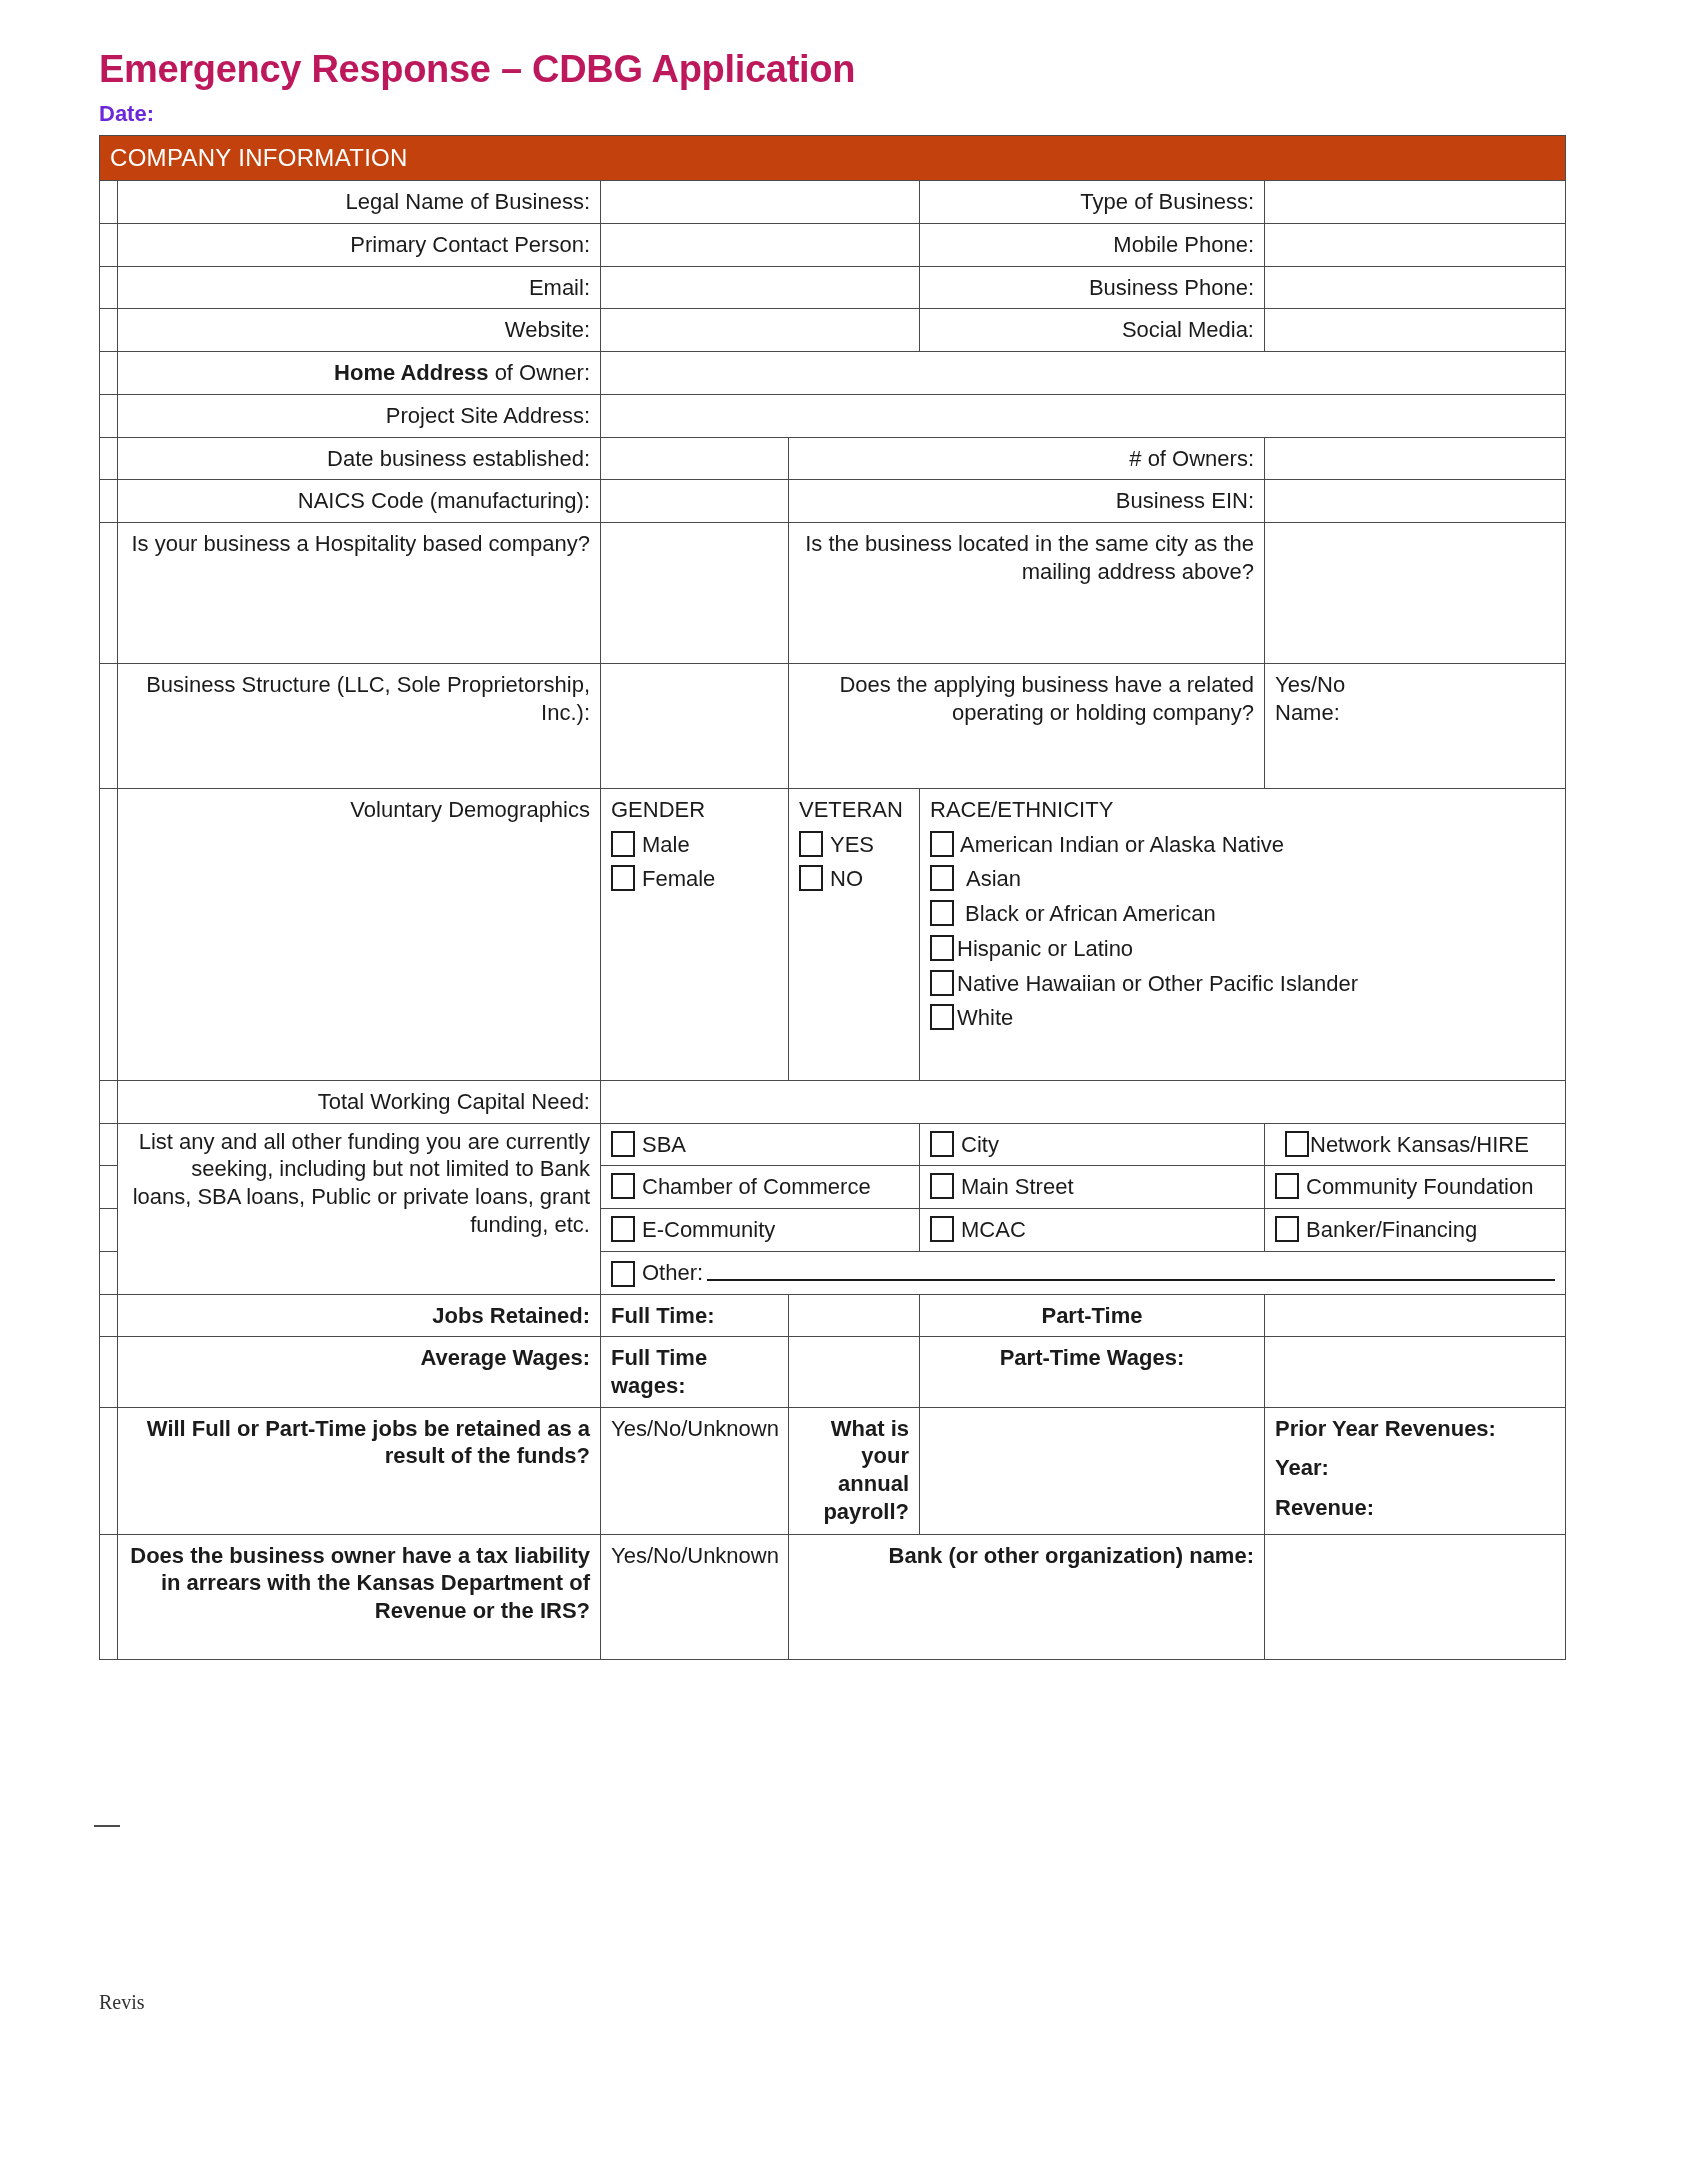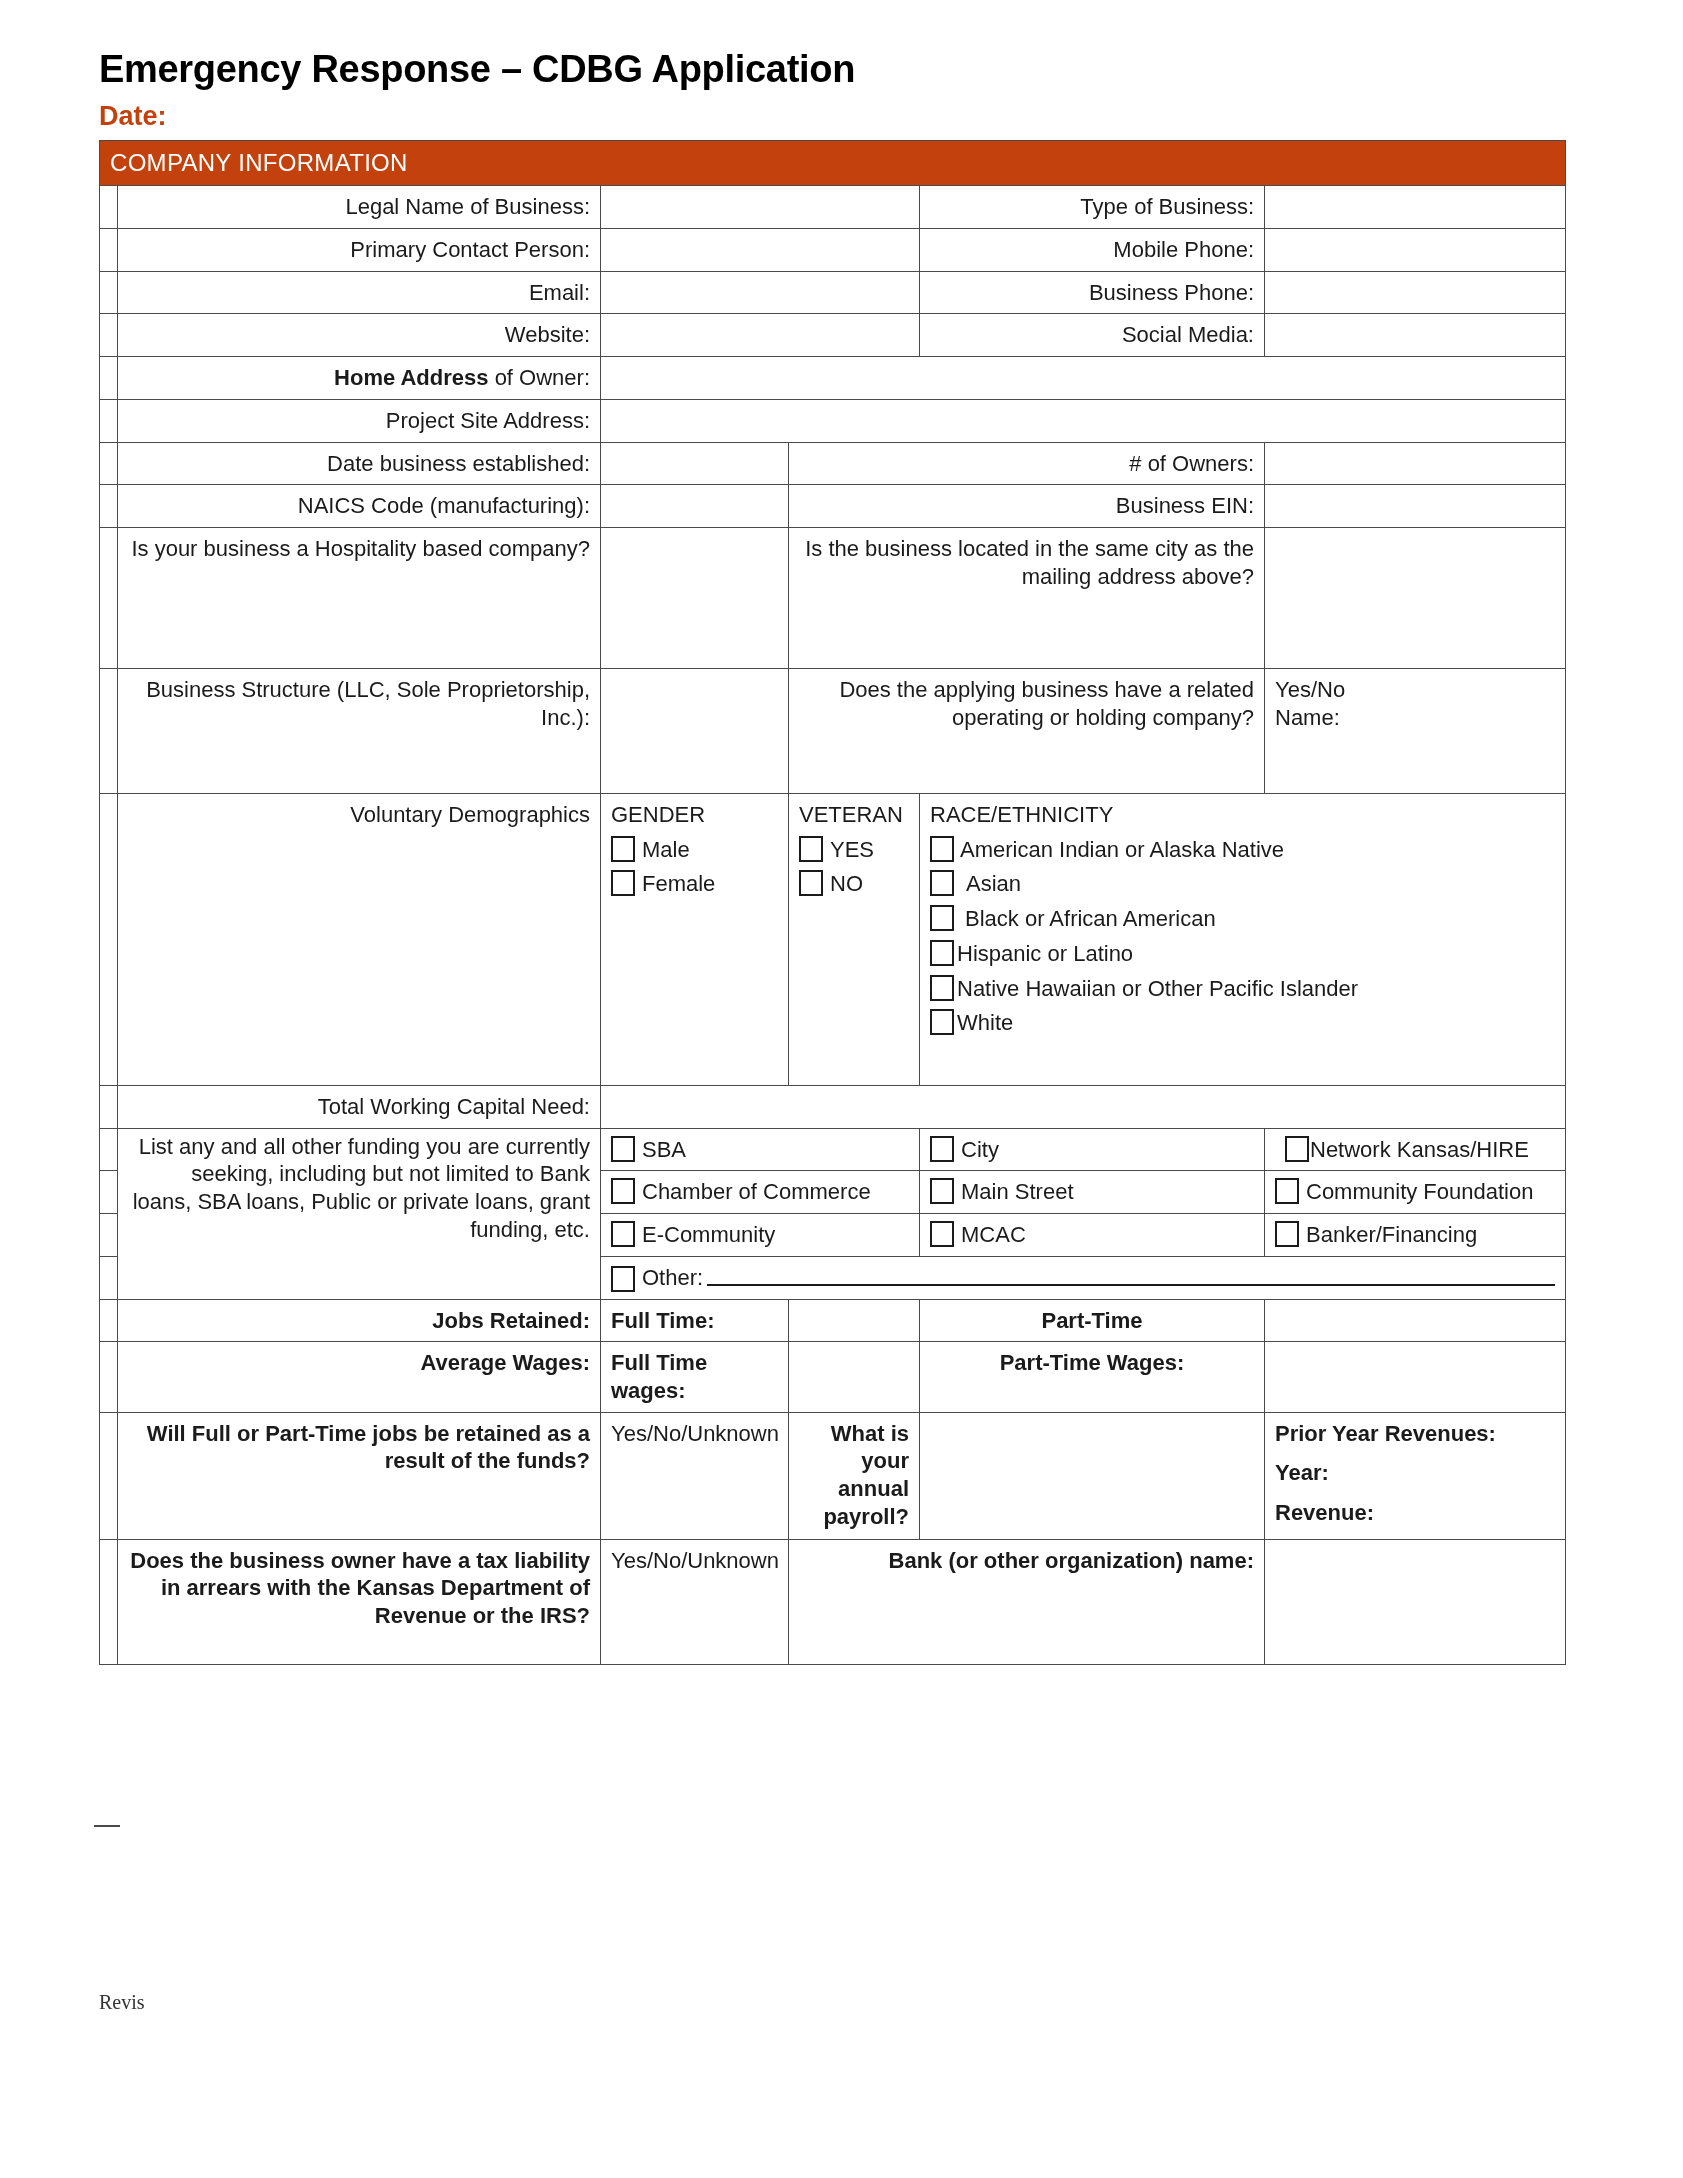--- a/index.html
+++ b/index.html
@@ -13,27 +13,27 @@
     position: relative;
     overflow: hidden;
   }
   .page { padding: 30px 77px 0 99px; position: relative; }
 
   .doc-title {
     font-size: 38px;
     font-weight: bold;
     letter-spacing: -0.3px;
     margin: 18px 0 10px 0;
-    color: #000000;
+    color: #be185d;
   }
   .date-line {
-    font-size: 27px;
+    font-size: 22px;
     font-weight: bold;
     margin: 6px 0 8px 0;
-    color: #c2410c;
+    color: #6d28d9;
   }
 
   table.form {
     border-collapse: collapse;
     width: 1465px;
     table-layout: fixed;
     font-size: 22px;
     color: #1b1b1b;
   }
   table.form td {

